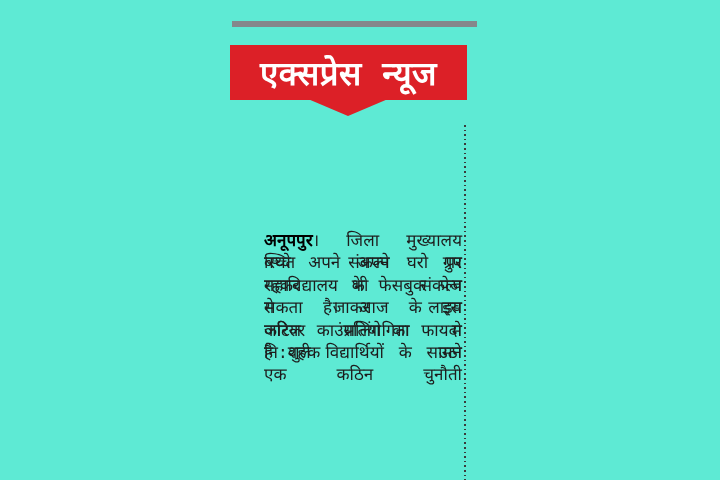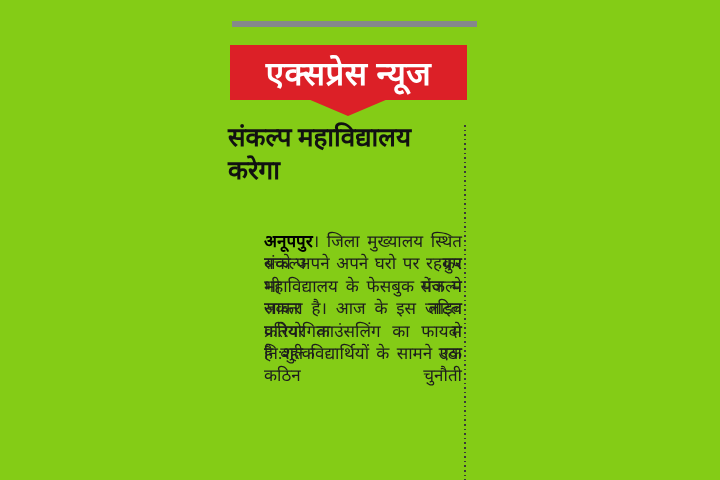--- a/index.html
+++ b/index.html
@@ -1,22 +1,22 @@
 <!DOCTYPE html>
 <html><head>
 <meta charset="utf-8">
 <style>
   html, body { margin: 0; padding: 0; background: #ffffff; }
   .canvas {
     position: relative;
     width: 720px;
     height: 480px;
-    background: #84cc16;
+    background: #5eead4;
     overflow: hidden;
-    font-family: Liberation Serif, serif;
+    font-family: Liberation Mono, monospace;
   }
   .top-rule {
     position: absolute;
     left: 232px; top: 21px;
     width: 245px; height: 6px;
     background: #85888b;
   }
   .banner {
     position: absolute;
     left: 230px; top: 45px;
@@ -85,21 +85,20 @@
 <div class="canvas">
 
   <div class="top-rule"></div>
 
   <div class="banner">
     <span class="banner-label">एक्सप्रेस न्यूज</span>
   </div>
   <div class="banner-pointer"></div>
 
   <div class="headline">
-    <div>संकल्प महाविद्यालय करेगा</div>
   </div>
 
   <div class="article-body">
     <div class="body-line"><span class="dateline">अनूपपुर</span><span>। जिला मुख्यालय स्थित संकल्प ग्रुप</span></div>
     <div class="body-line">बच्चे अपने अपने घरो पर रहकर भी संकल्प</div>
     <div class="body-line">महाविद्यालय के फेसबुक पेज मे जाकर लाइव</div>
     <div class="body-line">सकता है। आज के इस जटिल प्रतियोगिता मे</div>
     <div class="body-line">करियर काउंसलिंग का फायदा नि:शुल्क उठा</div>
     <div class="body-line">है वही विद्यार्थियों के सामने एक कठिन चुनौती</div>
   </div>

